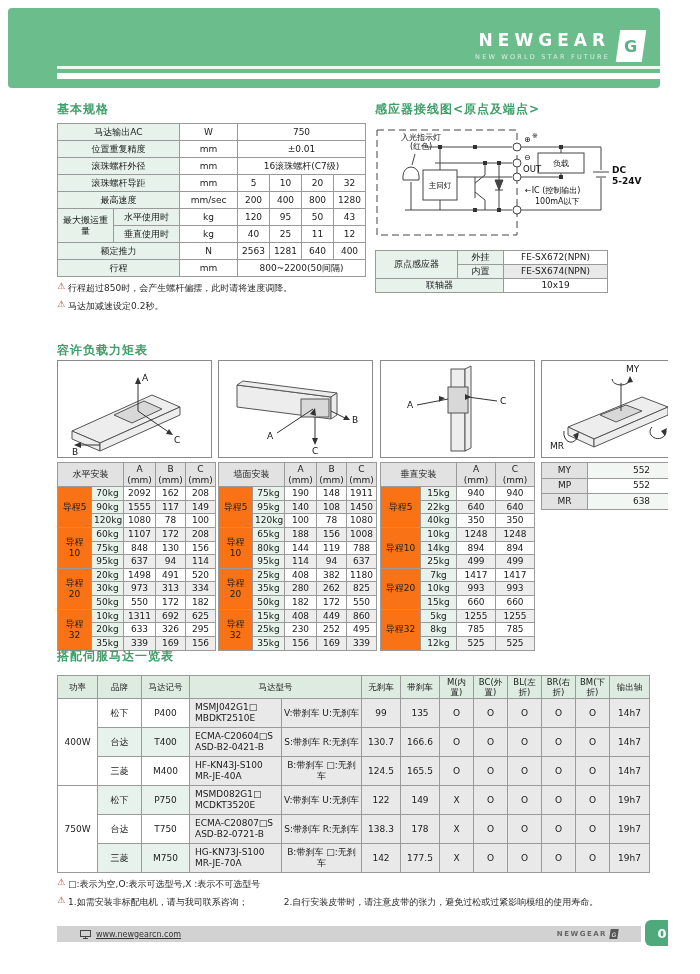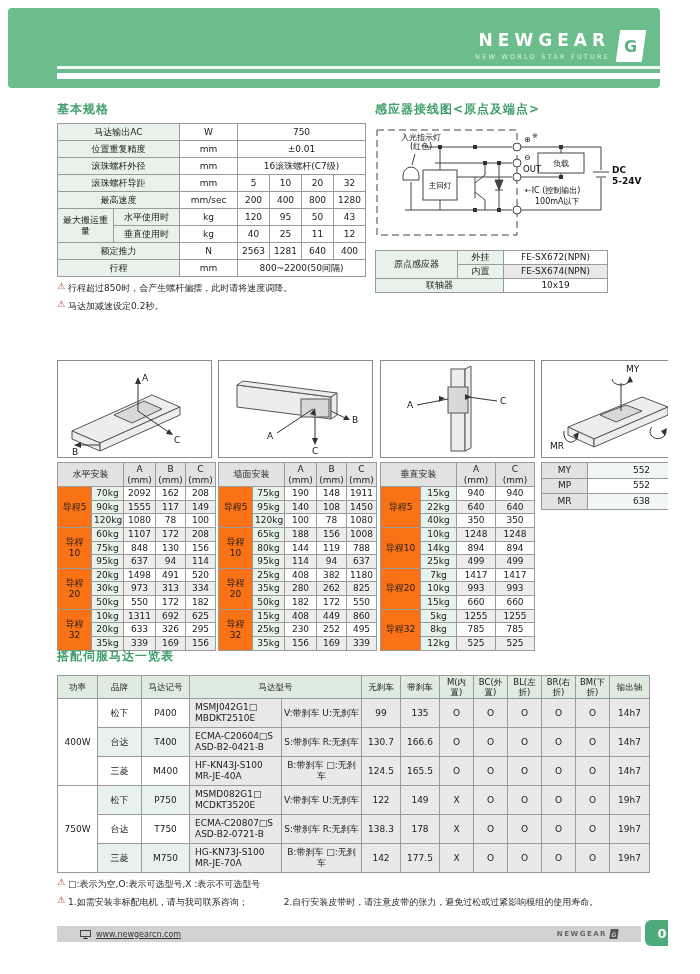--- a/index.html
+++ b/index.html
@@ -269,20 +269,21 @@
           </tr>
           <tr>
             <td colspan="2" class="lg">联轴器</td>
             <td>10x19</td>
           </tr>
         </tbody>
     </table>
   </div>
 
   <div class="moment-wrap">
+    <div class="sec-title">容许负载力矩表</div>
 
     <div class="mbox" style="left:0">
       <svg width="153" height="96" viewBox="0 0 153 96">
         <g stroke="#555" stroke-width="1" fill="#ededed">
           <polygon points="14,70 94,34 122,46 42,82"></polygon>
           <polygon points="14,70 42,82 42,90 14,78"></polygon>
           <polygon points="42,82 122,46 122,54 42,90"></polygon>
           <polygon points="56,54 86,40 104,48 74,62" fill="#d8d8d8"></polygon>
         </g>
         <g stroke="#333" stroke-width="1">

